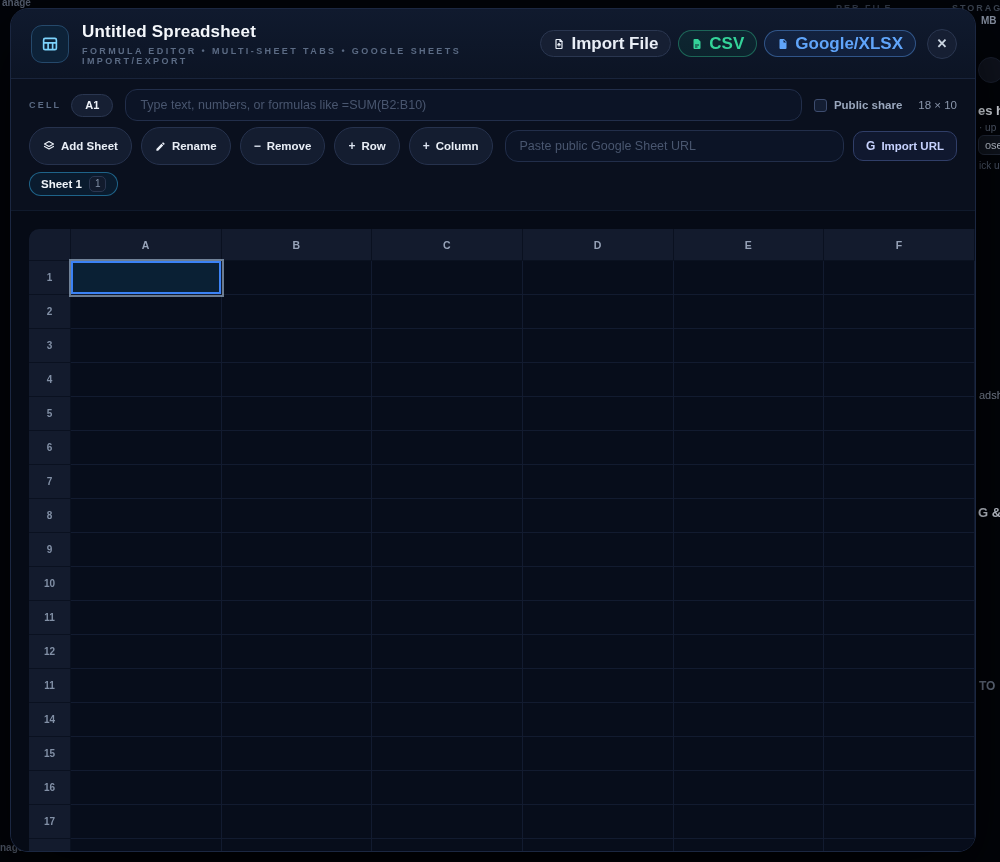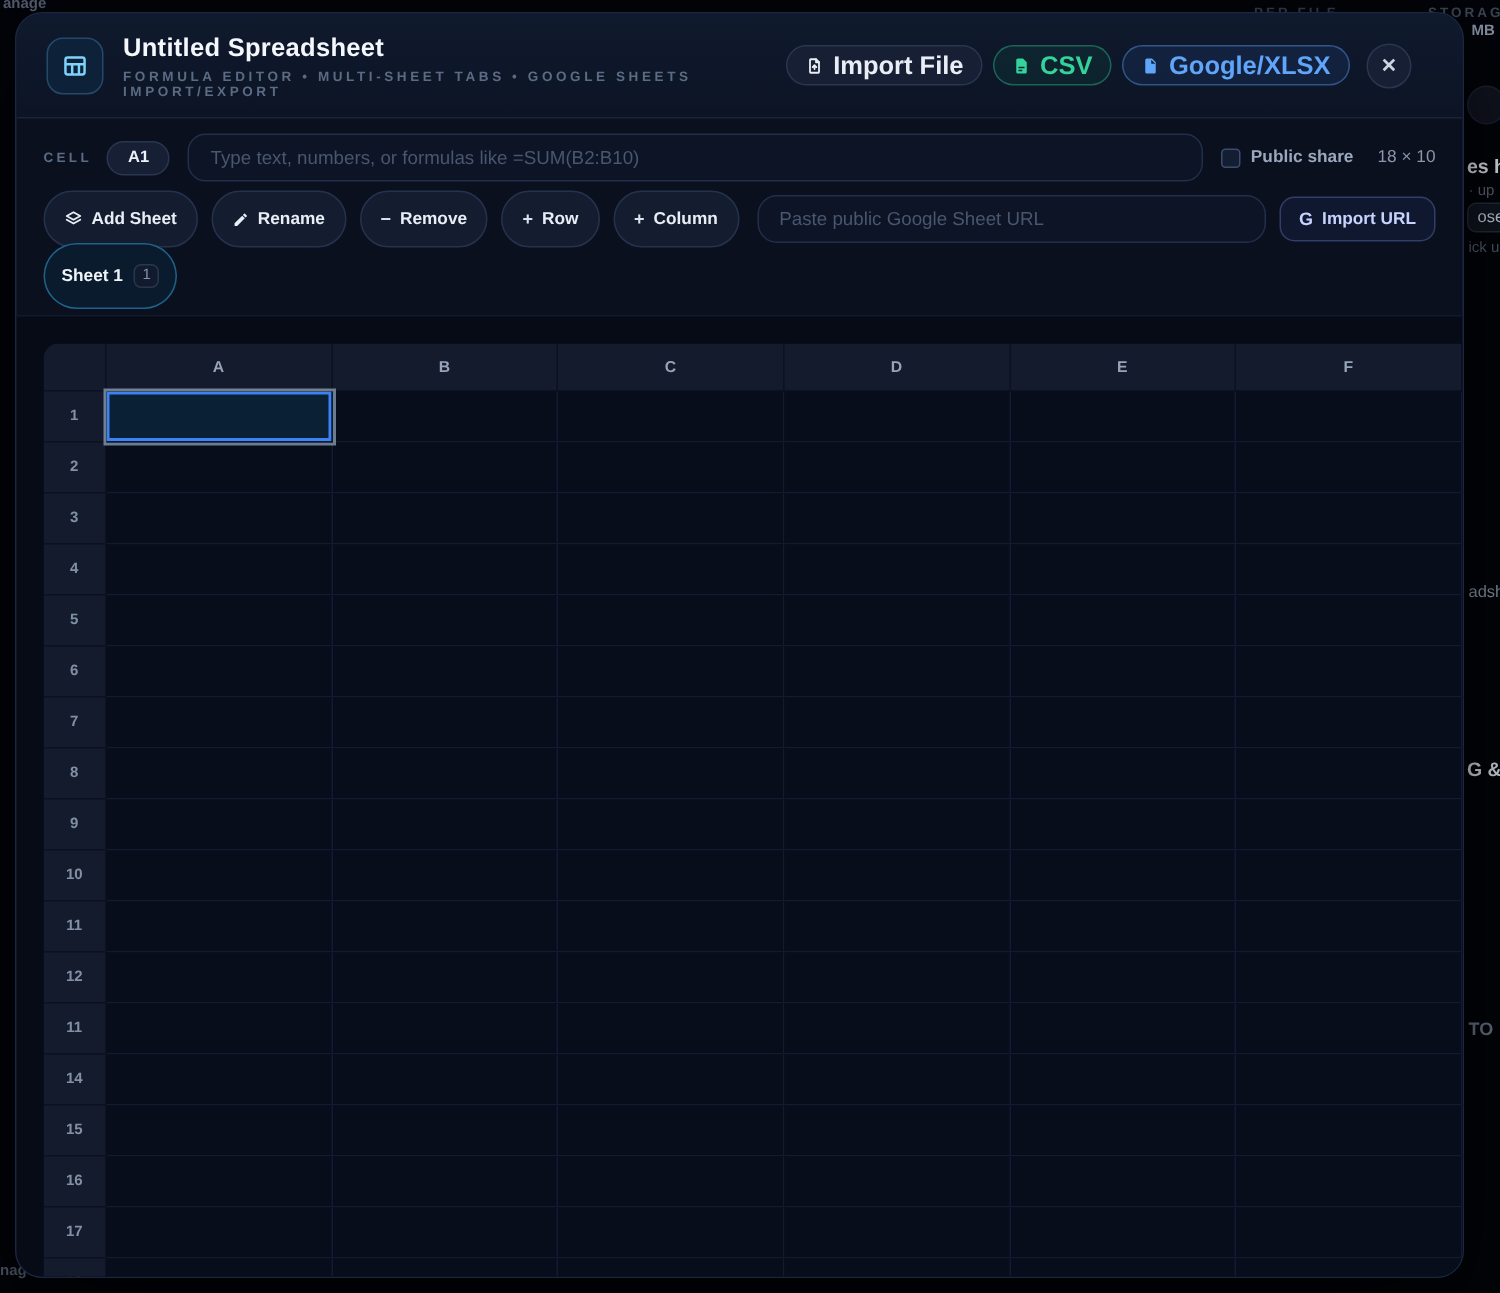--- a/index.html
+++ b/index.html
@@ -38,21 +38,21 @@
     box-shadow:0 25px 70px rgba(0,0,0,.75);
     overflow:hidden;
     z-index:2;
     display:flex; flex-direction:column;
   }
 
   
   .modal-header {
     height:70px; flex:0 0 70px;
     display:flex; align-items:center;
-    padding:0 34px 0 20px;
+    padding:0 18px 0 20px;
     background:linear-gradient(180deg,#101a2e 0%, #0c1424 100%);
     border-bottom:1px solid #19243b;
   }
   .app-icon {
     width:38px; height:38px; border-radius:11px;
     background:#0d2238; border:1px solid #25496b;
     display:flex; align-items:center; justify-content:center;
     color:#7dd3fc; flex:0 0 38px;
   }
   .title-block { margin-left:13px; flex:1; min-width:0; }
@@ -114,21 +114,21 @@
   .btn-import-url {
     height:30px; border-radius:10px; padding:0 12px;
     display:inline-flex; align-items:center; gap:6px;
     background:#10182f; border:1px solid #303e68;
     color:#c7d2fe; font-size:11.5px; font-weight:bold; cursor:pointer; white-space:nowrap;
   }
   .g-icon { font-size:12px; font-weight:bold; color:#c7d2fe; }
 
   .tabs-row { display:flex; align-items:center; height:28px; }
   .sheet-tab {
-    height:44px; border-radius:999px; padding:0 11px;
+    height:24px; border-radius:999px; padding:0 11px;
     display:inline-flex; align-items:center; gap:7px;
     background:#0a1b2e; border:1px solid rgba(56,189,248,.45);
     color:#f0f5fa; font-size:11.5px; font-weight:bold; cursor:pointer;
   }
   .tab-badge {
     font-size:10px; font-weight:normal; color:#8492a8;
     border:1px solid #2a3650; background:#121b2d;
     border-radius:5px; padding:1px 5px; line-height:1.2;
   }
 

